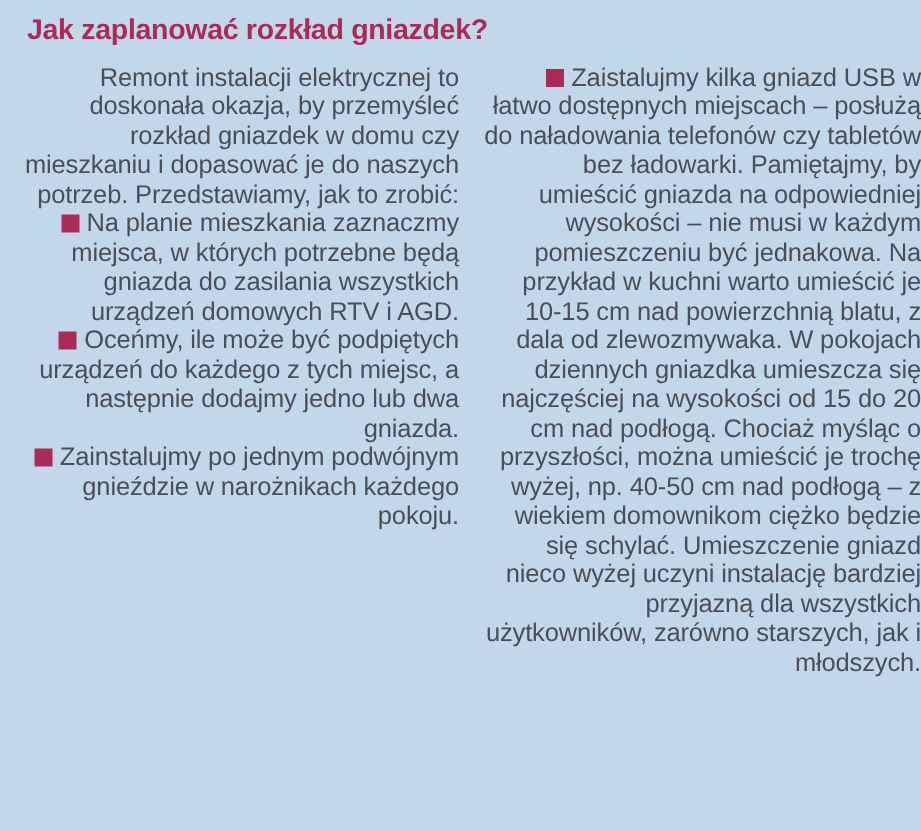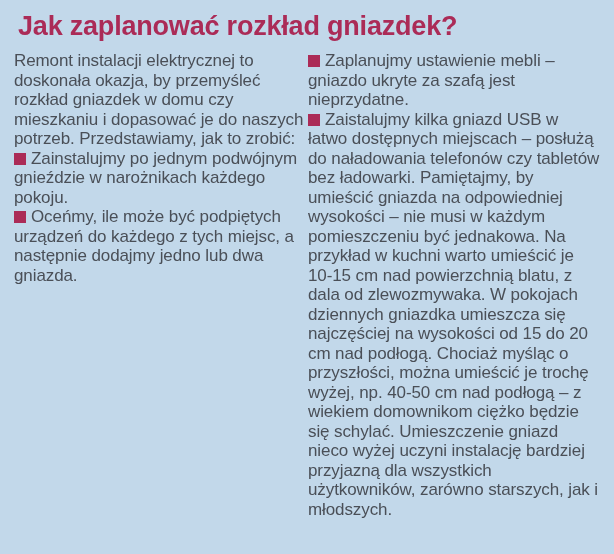--- a/index.html
+++ b/index.html
@@ -14,29 +14,30 @@
     font-family: "Liberation Sans", "DejaVu Sans", sans-serif;
   }
   .article {
     box-sizing: border-box;
     width: 614px;
     height: 554px;
     padding: 10px 6px 8px 14px;
   }
   .title {
     margin: 0 0 9px 4px;
-    font-size: 27px;
+    font-size: 19px;
     font-weight: bold;
     letter-spacing: -0.2px;
     color: #ab2b57;
     line-height: 1.2;
   }
   .columns {
     display: flex;
-    gap: 2px;
+    gap: 16px;
+    text-align: right;
   }
   .col {
     width: 292px;
     flex: 0 0 292px;
     color: #4a4f57;
     font-size: 17px;
     line-height: 19.5px;
     letter-spacing: -0.1px;
   }
   .col p {
@@ -54,23 +55,23 @@
 </head>
 <body>
 
 <div class="article">
   <h1 class="title">Jak zaplanować rozkład gniazdek?</h1>
 
   <div class="columns">
 
     <div class="col">
       <p><span>Remont instalacji elektrycznej to doskonała okazja, by przemyśleć rozkład gniazdek w domu czy mieszkaniu i dopasować je do naszych potrzeb. Przedstawiamy, jak to zrobić:</span></p>
+      <p><span class="bullet"></span><span>Na planie mieszkania zaznaczmy miejsca, w których potrzebne będą gniazda do zasilania wszystkich urządzeń domowych RTV i AGD.</span></p>
+      <p><span class="bullet"></span><span>Oceńmy, ile może być podpiętych urządzeń do każdego z tych miejsc, a następnie dodajmy jedno lub dwa gniazda.</span></p>
       <p><span class="bullet"></span><span>Zainstalujmy po jednym podwójnym gnieździe w narożnikach każdego pokoju.</span></p>
-      <p><span class="bullet"></span><span>Oceńmy, ile może być podpiętych urządzeń do każdego z tych miejsc, a następnie dodajmy jedno lub dwa gniazda.</span></p>
     </div>
 
     <div class="col">
-      <p><span class="bullet"></span><span>Zaplanujmy ustawienie mebli – gniazdo ukryte za szafą jest nieprzydatne.</span></p>
       <p><span class="bullet"></span><span>Zaistalujmy kilka gniazd USB w łatwo dostępnych miejscach – posłużą do naładowania telefonów czy tabletów bez ładowarki. Pamiętajmy, by umieścić gniazda na odpowiedniej wysokości – nie musi w każdym pomieszczeniu być jednakowa. Na przykład w kuchni warto umieścić je 10-15 cm nad powierzchnią blatu, z dala od zlewozmywaka. W pokojach dziennych gniazdka umieszcza się najczęściej na wysokości od 15 do 20 cm nad podłogą. Chociaż myśląc o przyszłości, można umieścić je trochę wyżej, np. 40-50 cm nad podłogą – z wiekiem domownikom ciężko będzie się schylać. Umieszczenie gniazd nieco wyżej uczyni instalację bardziej przyjazną dla wszystkich użytkowników, zarówno starszych, jak i młodszych.</span></p>
     </div>
 
   </div>
 </div>
 
 </body></html>

